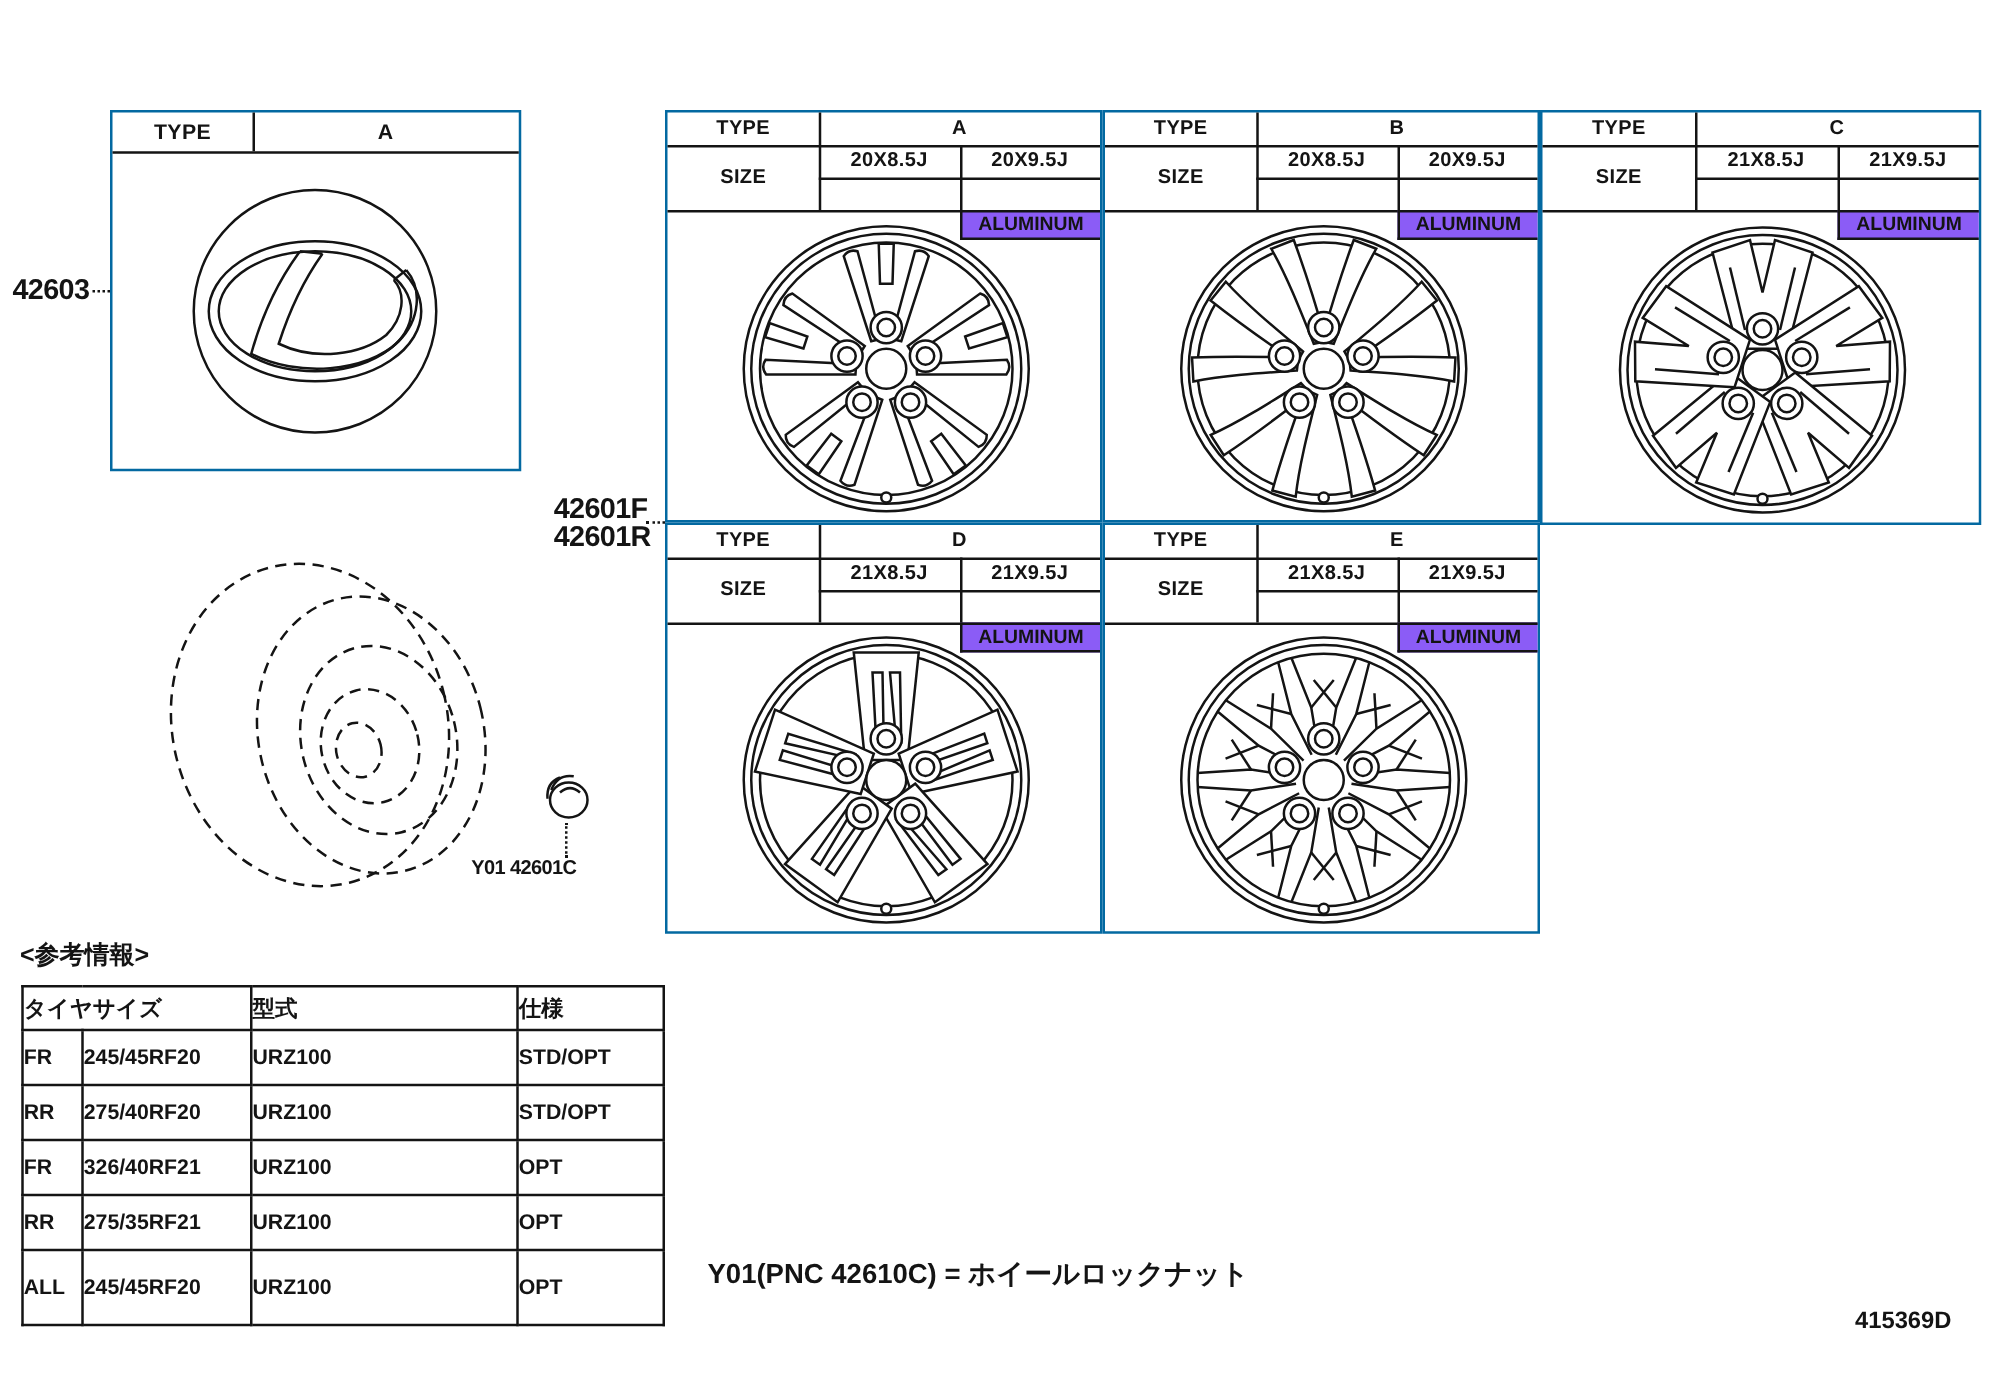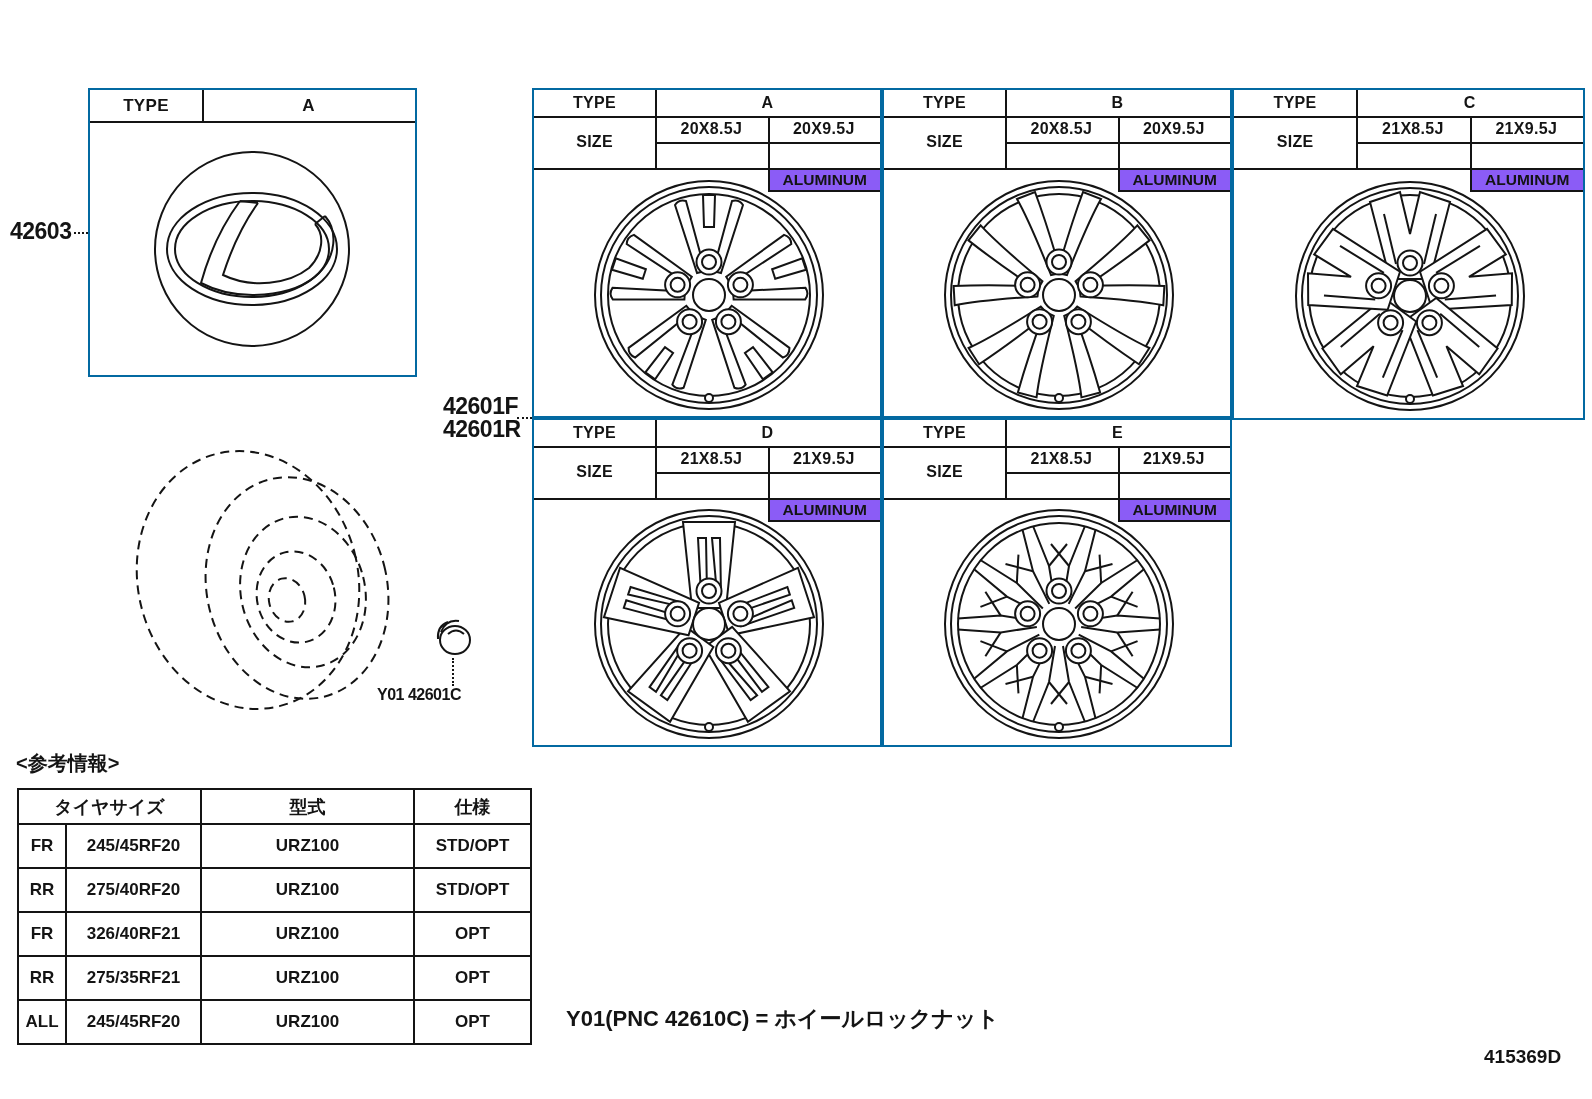--- a/index.html
+++ b/index.html
@@ -16,21 +16,21 @@
   .partlabel{position:absolute;font-size:23px;letter-spacing:-.5px;white-space:nowrap;}
   .alum{position:absolute;left:67.5%;top:78px;width:32.5%;height:24px;box-sizing:border-box;
         border-left:2px solid #141414;border-bottom:2px solid #141414;border-top:2px solid #141414;
         background:#8b5cf6;display:flex;align-items:center;justify-content:center;font-size:15.5px;z-index:3;text-align:center;}
   .wsvg{position:absolute;z-index:1;}
   svg{display:block;}
   svg *{vector-effect:non-scaling-stroke;}
   .ln{stroke:#141414;stroke-width:2;fill:none;}
   .lnw{stroke:#141414;stroke-width:2;fill:#ffffff;}
   table.ref{position:absolute;left:17px;top:788px;border-collapse:collapse;table-layout:fixed;}
-  table.ref td,table.ref th{border:2px solid #141414;text-align:center;vertical-align:middle;
+  table.ref td,table.ref th{border:2px solid #141414;text-align:left;vertical-align:middle;
         font-size:17px;font-weight:bold;padding:0;white-space:nowrap;}
   table.ref th{font-size:18px;}
   .note{position:absolute;font-size:22px;white-space:nowrap;}
 </style>
 </head>
 <body>
 
 <div id="page">
 
   <svg width="0" height="0" style="position:absolute">
@@ -288,21 +288,21 @@
       <td>326/40RF21</td>
       <td>URZ100</td>
       <td>OPT</td>
     </tr>
     <tr style="height:44px;">
       <td>RR</td>
       <td>275/35RF21</td>
       <td>URZ100</td>
       <td>OPT</td>
     </tr>
-    <tr style="height:44px;margin-top:44px;">
+    <tr style="height:60px;margin-top:44px;">
       <td>ALL</td>
       <td>245/45RF20</td>
       <td>URZ100</td>
       <td>OPT</td>
     </tr>
   </tbody>
     </table>
 
   <div class="note" style="left:566px;top:1004px;">Y01(PNC 42610C) = ホイールロックナット</div>
   <div class="note" style="left:1484px;top:1046px;font-size:19px;">415369D</div>

